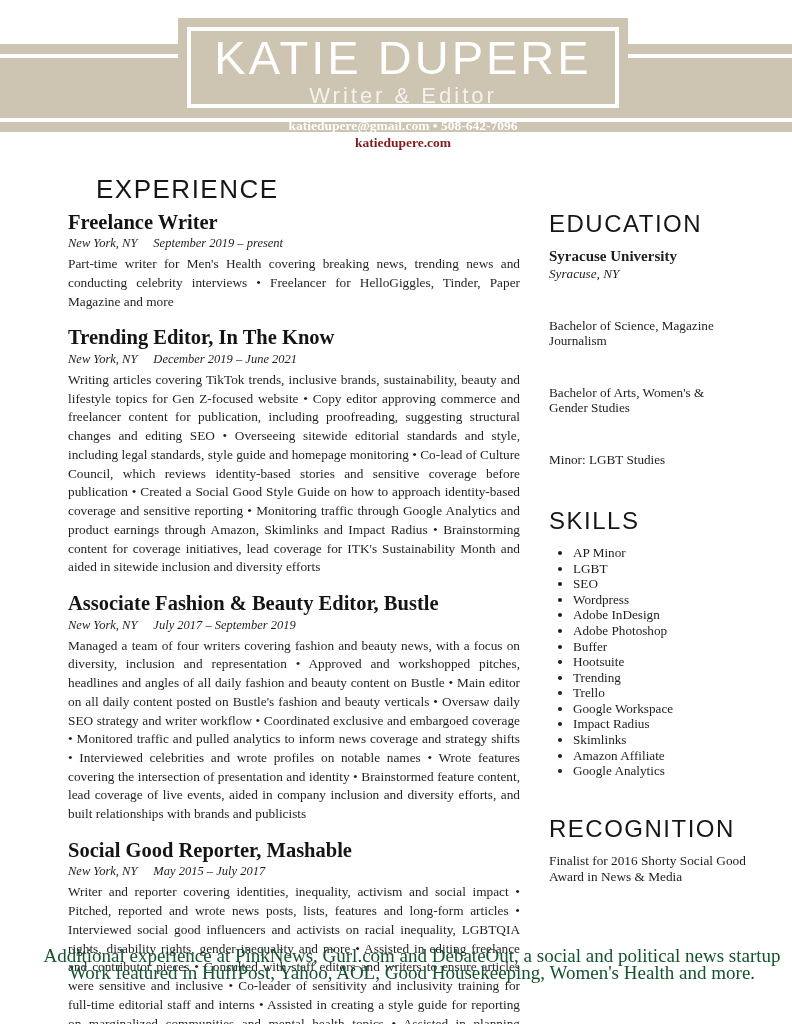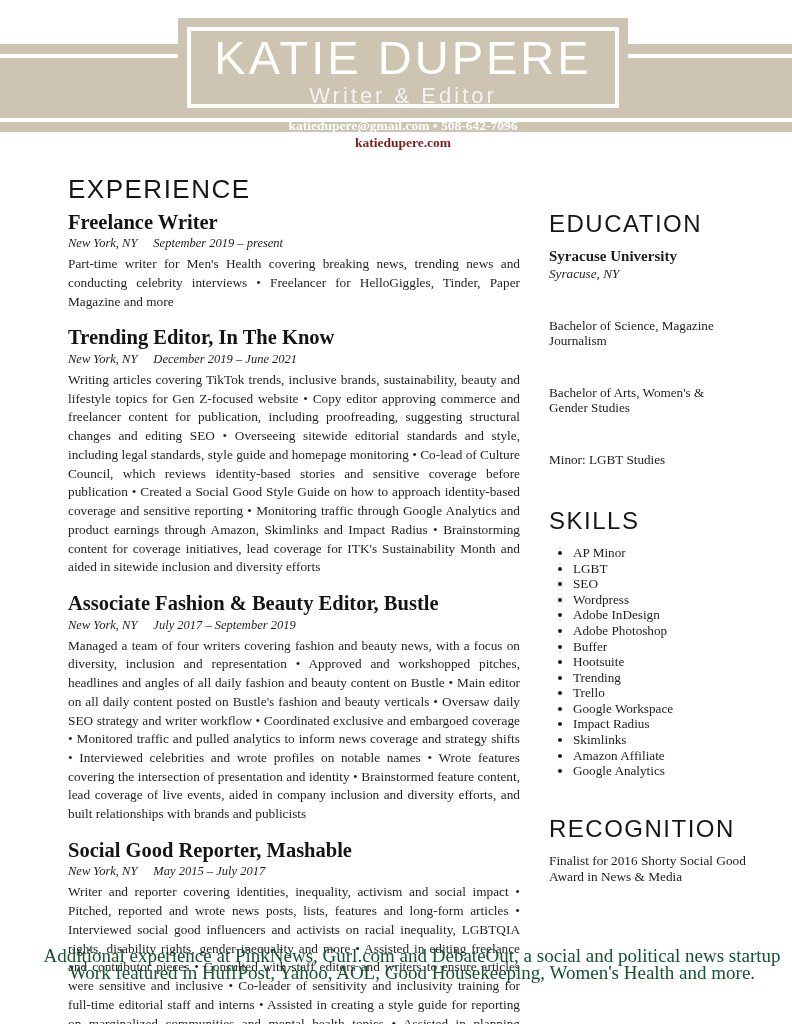--- a/index.html
+++ b/index.html
@@ -92,21 +92,21 @@
   .col-right { flex: 1; padding-top: 36px; }
 
   h2.section-heading {
     font-family: "Liberation Sans", sans-serif;
     font-weight: 300;
     font-size: 26px;
     letter-spacing: 1.5px;
     color: #161616;
     line-height: 1.1;
   }
-  .col-left h2.section-heading { margin-bottom: 7px; }
+  .col-left h2.section-heading { margin-bottom: 7px; margin-left: 28px; }
   .col-right h2.section-heading { font-size: 24px; margin-bottom: 11px; }
 
   .job { margin-top: 15px; }
   .job:first-of-type { margin-top: 0; }
   .job-title {
     font-family: "Liberation Serif", serif;
     font-weight: 600;
     font-size: 20.5px;
     line-height: 1.15;
     color: #141414;

